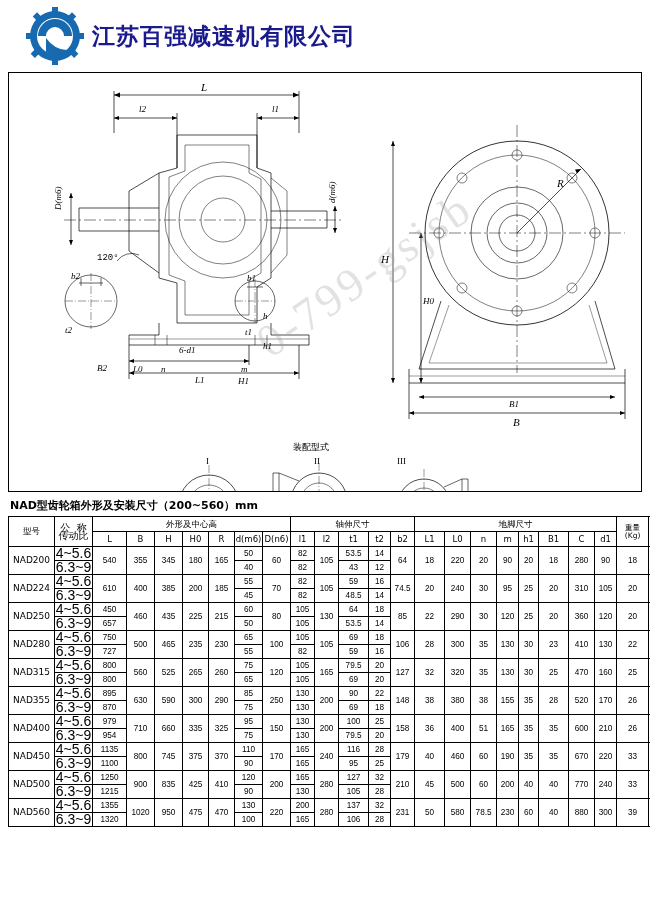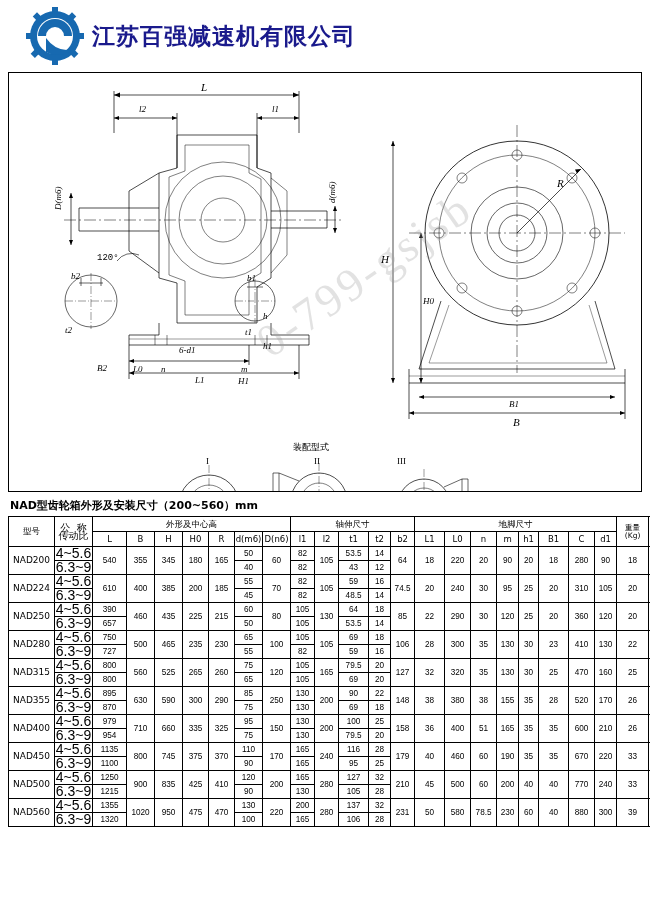--- a/index.html
+++ b/index.html
@@ -464,21 +464,21 @@
       <tr>
         <td class="ratio">6.3~9</td>
         <td>45</td>
         <td>82</td>
         <td>48.5</td>
         <td>14</td>
       </tr>
       <tr>
         <td class="model" rowspan="2">NAD250</td>
         <td class="ratio">4~5.6</td>
-        <td>390</td>
+        <td>450</td>
         <td rowspan="2">460</td>
         <td rowspan="2">435</td>
         <td rowspan="2">225</td>
         <td rowspan="2">215</td>
         <td>60</td>
         <td rowspan="2">80</td>
         <td>105</td>
         <td rowspan="2">130</td>
         <td>64</td>
         <td>18</td>

